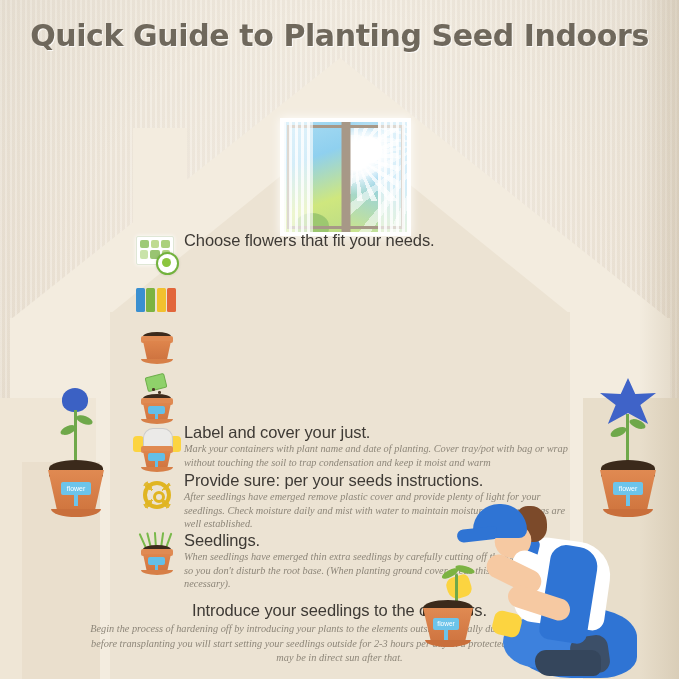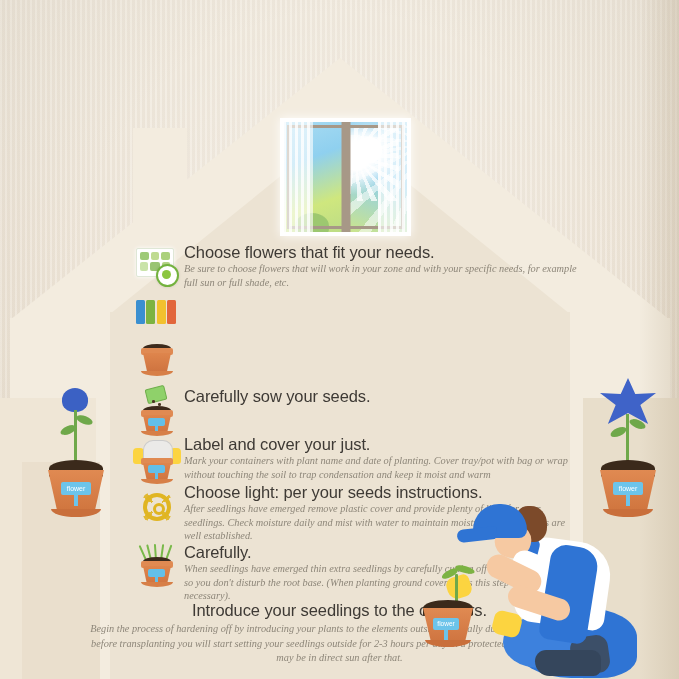--- a/index.html
+++ b/index.html
@@ -157,21 +157,20 @@
     font-size:30px;
     letter-spacing:-0.4px;
     color:#6f685c;
     text-shadow:1px 1px 0 rgba(255,255,255,0.75);
   }
 
   
   .steps{
     position:absolute; left:134px; top:231px; width:448px;
     z-index:9;
-    margin-top:12px;
   }
   .step{
     position:relative;
     display:flex;
     align-items:flex-start;
     margin-bottom:1px;
   }
   .step-icon{
     width:46px; min-width:46px; height:46px;
     margin-right:4px;
@@ -479,38 +478,38 @@
       <div class="sash"></div>
       <div class="curtain-l"></div>
       <div class="curtain-r"></div>
     </div>
     <div class="frame-edge"></div>
   </div>
 
   <div class="paper-texture"></div>
   <div class="vignette"></div>
 
+  <div class="title">Quick Guide to Planting Seed Indoors</div>
 
   <div class="steps">
 
     <div class="step">
       <div class="step-icon">
         <div class="ic-seedpacket">
           <i style="left:3px;top:3px;width:9px;height:8px;background:#7db84a"></i>
           <i style="left:14px;top:3px;width:8px;height:8px;background:#a9cf6b"></i>
           <i style="left:24px;top:3px;width:9px;height:8px;background:#8fc24f"></i>
           <i style="left:3px;top:13px;width:8px;height:9px;background:#b7d98c"></i>
           <i style="left:13px;top:13px;width:10px;height:9px;background:#77b043"></i>
           <i style="left:25px;top:13px;width:8px;height:9px;background:#9ec95f"></i>
         </div>
         <div class="ic-badge"></div>
       </div>
       <div class="step-text">
         <p class="step-head">Choose flowers that fit your needs.</p>
-        <p class="step-body">Be sure to choose flowers that will work in your zone and with your specific needs, for example full sun or full shade, etc.</p>
       </div>
     </div>
 
     <div class="step">
       <div class="step-icon">
         <div class="ic-calendar">
           <span style="background:#3a8fd0"></span>
           <span style="background:#7cb342"></span>
           <span style="background:#f2c12e"></span>
           <span style="background:#e2663b"></span>
@@ -537,21 +536,20 @@
             <i style="left:8px;top:3px"></i>
             <i style="left:4px;top:7px"></i>
         </div>
         <div class="ic-soil" style="top:18px"></div>
         <div class="ic-pot-rim" style="top:22px"></div>
         <div class="ic-pot" style="top:23px"></div>
         <div class="ic-tag" style="top:30px"></div>
         <div class="ic-saucer" style="top:43px"></div>
       </div>
       <div class="step-text">
-        <p class="step-head">Carefully sow your seeds.</p>
       </div>
     </div>
 
     <div class="step">
       <div class="step-icon">
         <div class="ic-glove-l"></div>
         <div class="ic-glove-r"></div>
         <div class="ic-bag"></div>
         <div class="ic-pot-rim" style="top:22px"></div>
         <div class="ic-pot" style="top:23px"></div>
@@ -563,42 +561,42 @@
         <p class="step-body">Mark your containers with plant name and date of planting. Cover tray/pot with bag or wrap without touching the soil to trap condensation and keep it moist and warm</p>
       </div>
     </div>
 
     <div class="step">
       <div class="step-icon">
         <div class="ic-sun-pts"></div>
         <div class="ic-sun"></div>
       </div>
       <div class="step-text">
-        <p class="step-head">Choose light: per your seeds instructions.</p>
+        <p class="step-head">Provide sure: per your seeds instructions.</p>
         <p class="step-body">After seedlings have emerged remove plastic cover and provide plenty of light for your seedlings. Check moisture daily and mist with water to maintain moisture until seedlings are well established.</p>
       </div>
     </div>
 
     <div class="step">
       <div class="step-icon">
         <div class="ic-grass">
           <i style="left:0px;transform:rotate(-24deg)"></i>
           <i style="left:5px;transform:rotate(-14deg)"></i>
           <i style="left:10px;transform:rotate(-4deg)"></i>
           <i style="left:15px;transform:rotate(8deg)"></i>
           <i style="left:20px;transform:rotate(20deg)"></i>
         </div>
         <div class="ic-soil" style="top:13px"></div>
         <div class="ic-pot-rim" style="top:17px"></div>
         <div class="ic-pot" style="top:18px"></div>
         <div class="ic-tag" style="top:25px"></div>
         <div class="ic-saucer" style="top:38px"></div>
       </div>
       <div class="step-text">
-        <p class="step-head">Carefully.</p>
+        <p class="step-head">Seedlings.</p>
         <p class="step-body">When seedlings have emerged thin extra seedlings by carefully cutting off the extra at the base so you don't disturb the root base. (When planting ground cover seeds this step is not necessary).</p>
       </div>
     </div>
 
   </div>
 
   <div class="potted" style="left:48px; top:440px; width:56px; height:78px;">
     <div class="flower-bud" style="left:14px; top:-52px;"></div>
     <div class="stem" style="left:26px; top:-30px; width:2.5px; height:52px;"></div>
     <div class="leaf" style="left:12px; top:-14px; transform:rotate(-22deg)"></div>

